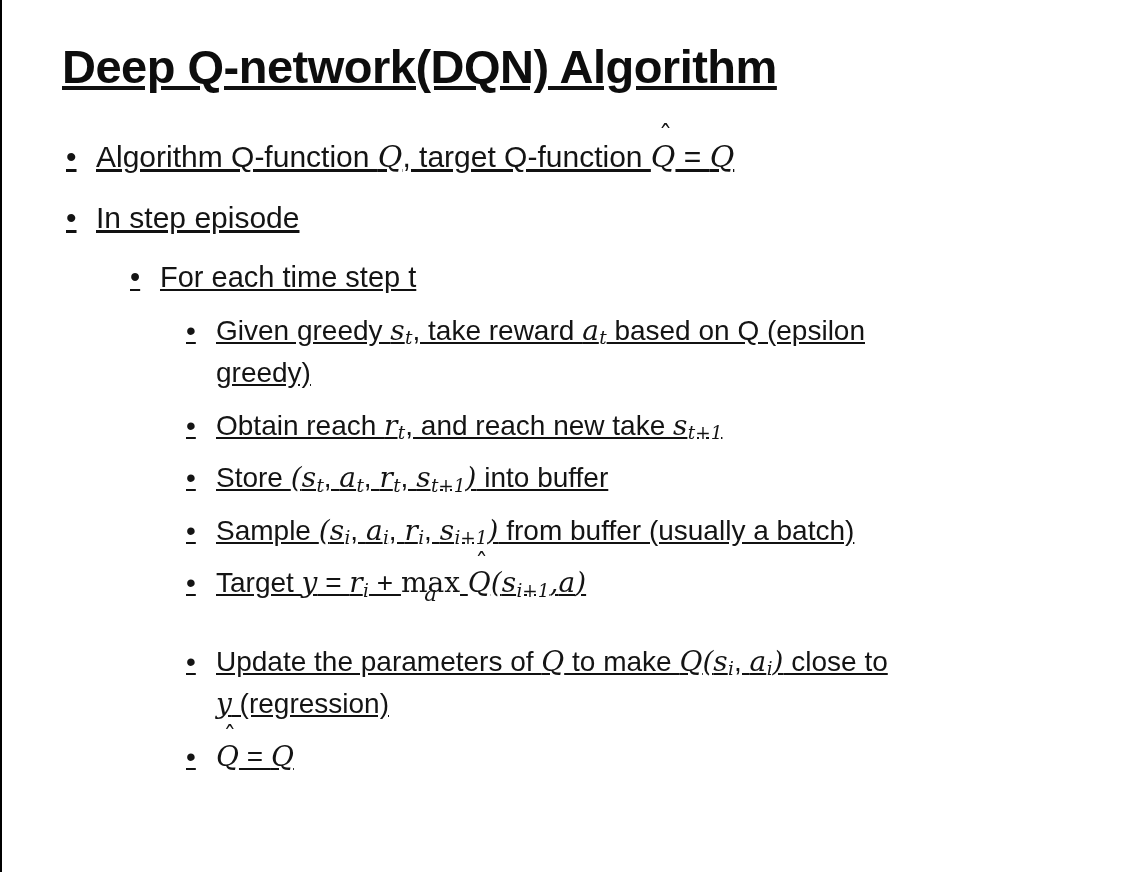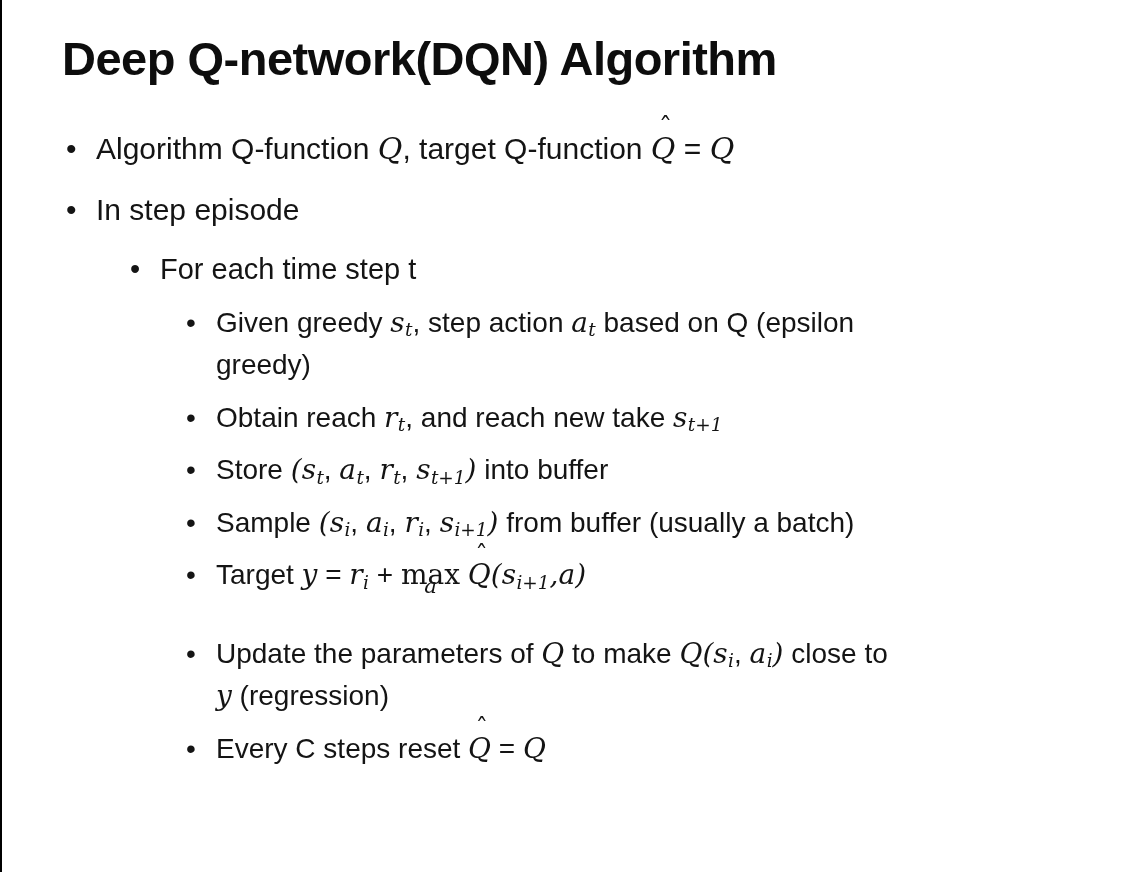--- a/index.html
+++ b/index.html
@@ -10,23 +10,24 @@
     font-family:"Liberation Sans",sans-serif;
     position:relative;
     overflow:hidden;
   }
   .window-edge{
     position:absolute;left:0;top:0;
     width:2px;height:872px;
     background:#000000;
   }
   .slide{
-    padding:32px 58px 0 62px;
+    padding:40px 58px 0 62px;
     box-sizing:border-box;
     width:952px;
+    text-decoration:underline;
   }
   .slide-title{
     font-size:47px;
     font-weight:bold;
     letter-spacing:-0.5px;
     margin:0 0 40px 0;
     line-height:1.15;
     color:#0d0d0d;
   }
   .bullet{
@@ -105,21 +106,21 @@
       <div class="bullet lvl1">
         <span class="marker">•</span>
         <span class="content"><span class="text">In step episode</span></span>
       </div>
       <div class="bullet lvl2">
         <span class="marker">•</span>
         <span class="content"><span class="text">For each time step t</span></span>
       </div>
       <div class="bullet lvl3">
         <span class="marker">•</span>
-        <span class="content"><span class="text">Given greedy </span><span class="m">s</span><span class="msub">t</span><span class="text">, step action </span><span class="m">a</span><span class="msub">t</span><span class="text"> based on Q (epsilon greedy)</span></span>
+        <span class="content"><span class="text">Given greedy </span><span class="m">s</span><span class="msub">t</span><span class="text">, take reward </span><span class="m">a</span><span class="msub">t</span><span class="text"> based on Q (epsilon greedy)</span></span>
       </div>
       <div class="bullet lvl3">
         <span class="marker">•</span>
         <span class="content"><span class="text">Obtain reach </span><span class="m">r</span><span class="msub">t</span><span class="text">, and reach new take </span><span class="m">s</span><span class="msub">t+1</span></span>
       </div>
       <div class="bullet lvl3">
         <span class="marker">•</span>
         <span class="content"><span class="text">Store </span><span class="m">(</span><span class="m">s</span><span class="msub">t</span><span class="text">, </span><span class="m">a</span><span class="msub">t</span><span class="text">, </span><span class="m">r</span><span class="msub">t</span><span class="text">, </span><span class="m">s</span><span class="msub">t+1</span><span class="m">)</span><span class="text"> into buffer</span></span>
       </div>
       <div class="bullet lvl3">
@@ -129,16 +130,16 @@
       <div class="bullet lvl3 sp-lg">
         <span class="marker">•</span>
         <span class="content"><span class="text">Target </span><span class="m">y</span><span class="text"> = </span><span class="m">r</span><span class="msub">i</span><span class="text"> + </span><span class="munder"><span class="munder-top">max</span><span class="munder-under">a</span></span><span class="text"> </span><span class="mhat"><span class="hat">ˆ</span>Q</span><span class="m">(</span><span class="m">s</span><span class="msub">i+1</span><span class="m">,</span><span class="m">a</span><span class="m">)</span></span>
       </div>
       <div class="bullet lvl3">
         <span class="marker">•</span>
         <span class="content"><span class="text">Update the parameters of </span><span class="m">Q</span><span class="text"> to make </span><span class="m">Q</span><span class="m">(</span><span class="m">s</span><span class="msub">i</span><span class="text">, </span><span class="m">a</span><span class="msub">i</span><span class="m">)</span><span class="text"> close to </span><span class="m">y</span><span class="text"> (regression)</span></span>
       </div>
       <div class="bullet lvl3">
         <span class="marker">•</span>
-        <span class="content"><span class="text">Every C steps reset </span><span class="mhat"><span class="hat">ˆ</span>Q</span><span class="text"> = </span><span class="m">Q</span></span>
+        <span class="content"><span class="mhat"><span class="hat">ˆ</span>Q</span><span class="text"> = </span><span class="m">Q</span></span>
       </div>
     </div>
 </div>
 
 </body></html>

